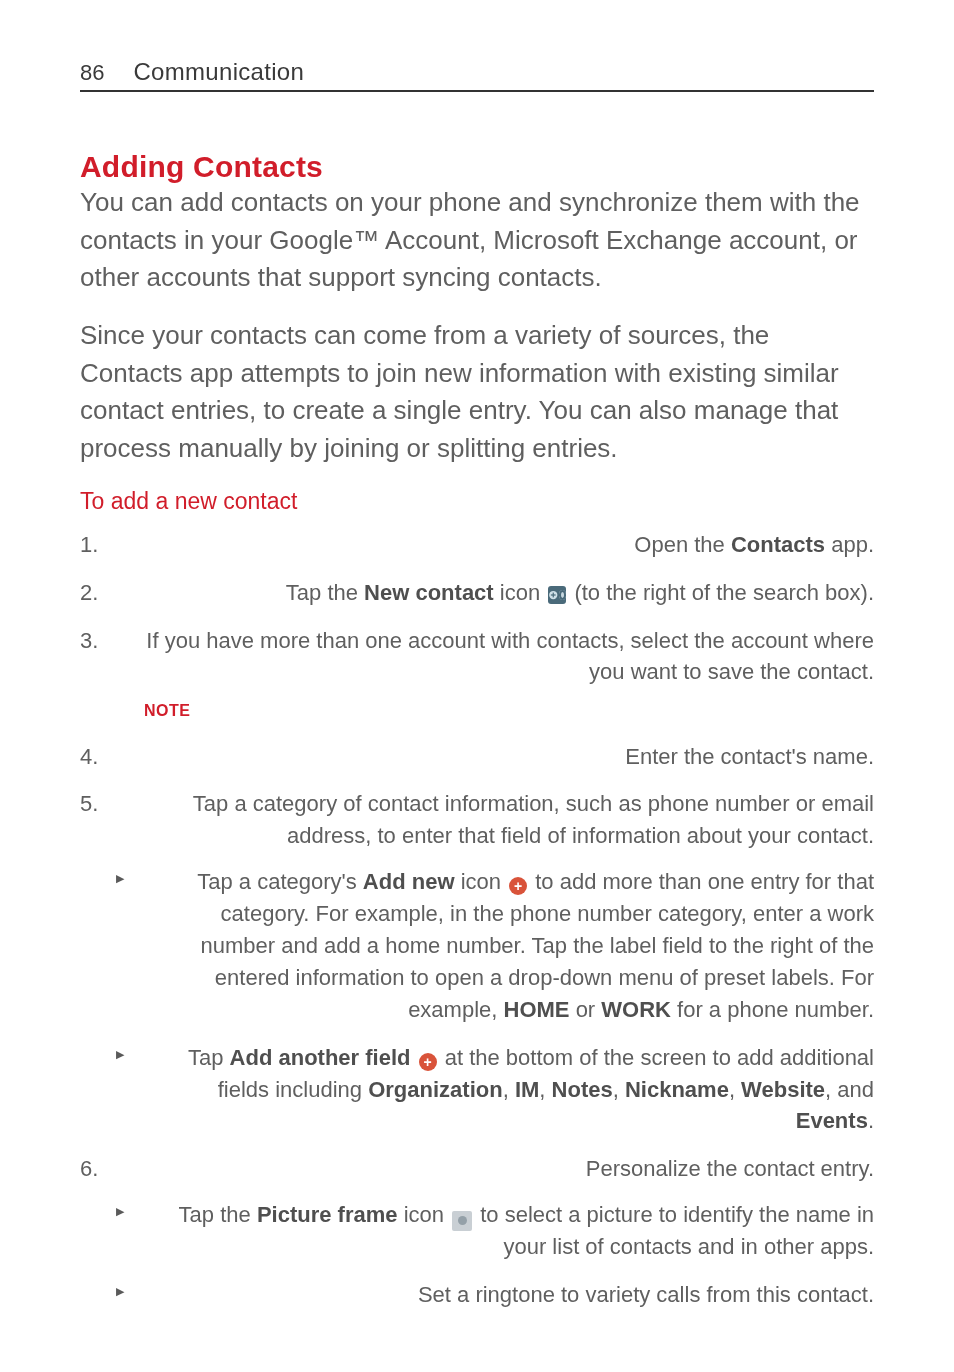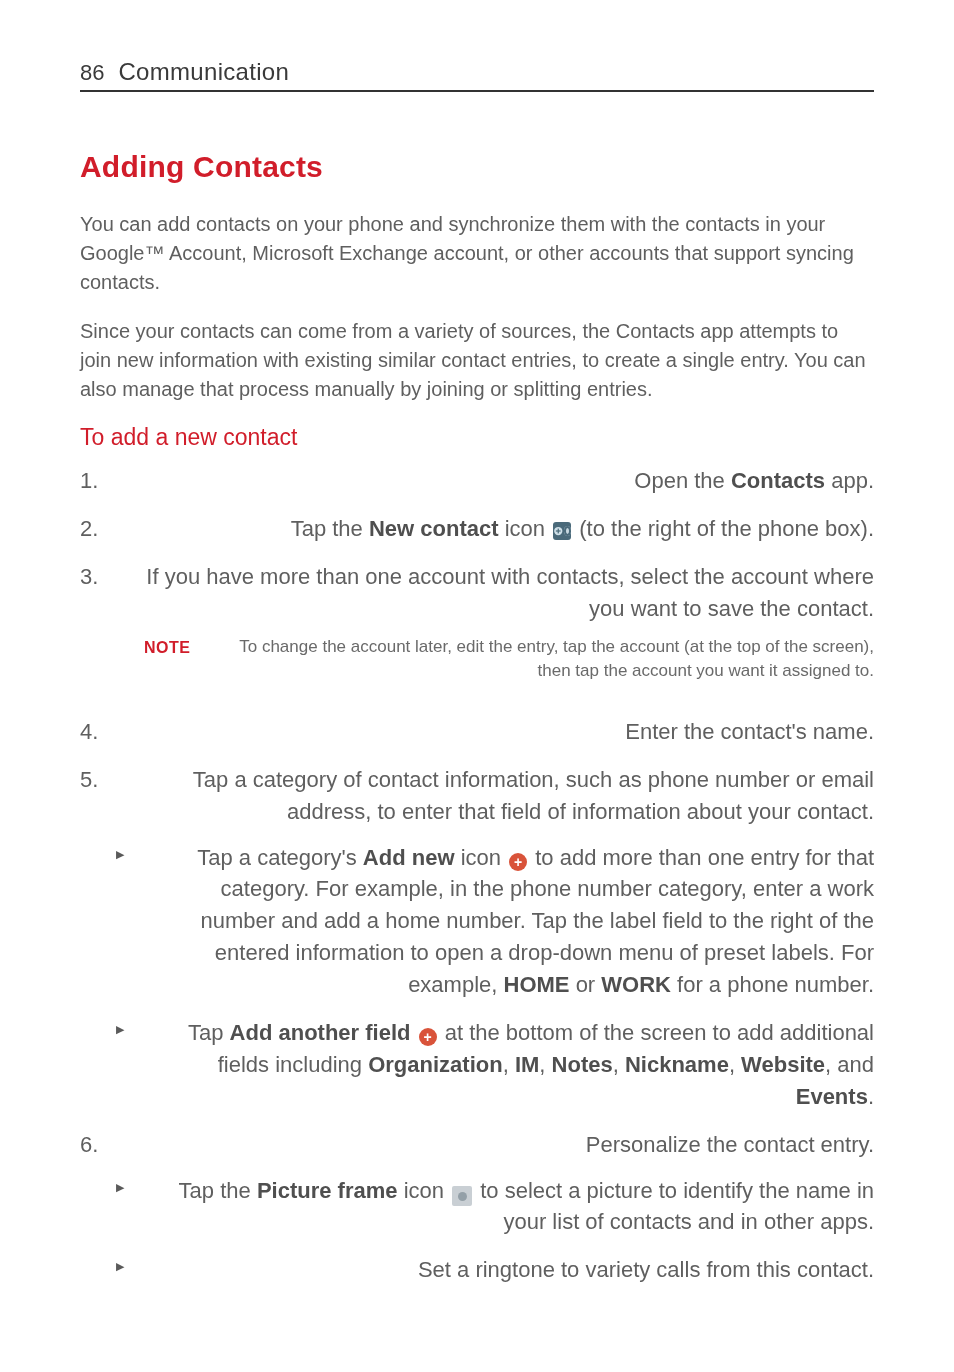--- a/index.html
+++ b/index.html
@@ -8,45 +8,44 @@
       height: 1372px;
       font-family: "Helvetica Neue", Helvetica, Arial, sans-serif;
       color: #4a4a4a;
       padding: 58px 80px 50px 80px;
       position: relative;
       background: #fff;
     }
     .header {
       display: flex;
       align-items: baseline;
-      gap: 14px;
+      gap: 29px;
       border-bottom: 2px solid #333;
       padding-bottom: 4px;
       margin-bottom: 58px;
     }
     .page-number {
       font-size: 22px;
       color: #3a3a3a;
       font-weight: 400;
     }
     .section-name {
       font-size: 24px;
       color: #3a3a3a;
       font-weight: 400;
       letter-spacing: 0.3px;
     }
     h1.main-heading {
       font-size: 30px;
       font-weight: 600;
       color: #d11d2a;
-      margin-bottom: 26px;
       letter-spacing: 0.2px;
     }
     .para {
-      font-size: 20px;
+      font-size: 26px;
       line-height: 1.45;
       color: #5f5f5f;
       margin-bottom: 20px;
       font-weight: 400;
     }
     h2.sub-heading {
       font-size: 23px;
       font-weight: 500;
       color: #d11d2a;
       margin-top: 20px;
@@ -71,21 +70,21 @@
       position: absolute;
       left: 0;
       top: 0;
       color: #5f5f5f;
     }
     .bold { font-weight: 600; color: #4f4f4f; }
     .note-row {
       display: flex;
       gap: 18px;
       padding-left: 32px;
-      margin: 10px 0 32px 0;
+      margin: 10px 0 18px 0;
       align-items: flex-start;
     }
     .note-label {
       color: #d11d2a;
       font-weight: 700;
       font-size: 16px;
       letter-spacing: 0.5px;
       flex-shrink: 0;
       padding-top: 1px;
     }
@@ -189,28 +188,27 @@
     <span>Open the </span><span class="bold">Contacts</span><span> app.</span>
   </li>
 
   <li>
     <span>Tap the </span><span class="bold">New contact</span><span> icon </span><span class="icon-plus-box">
         <svg width="14" height="14" viewBox="0 0 14 14">
           <circle cx="7" cy="7" r="5.5" fill="#cfe0e8"></circle>
           <rect x="6.2" y="3.8" width="1.6" height="6.4" fill="#4a6a7a"></rect>
           <rect x="3.8" y="6.2" width="6.4" height="1.6" fill="#4a6a7a"></rect>
         </svg>
-      </span><span> (to the right of the phone box).</span>
+      </span><span> (to the right of the search box).</span>
   </li>
 
   <li>
     <span>If you have more than one account with contacts, select the account where you want to save the contact.</span>
     <div class="note-row">
       <span class="note-label">NOTE</span>
-      <span class="note-text">To change the account later, edit the entry, tap the account (at the top of the screen), then tap the account you want it assigned to.</span>
     </div>
   </li>
 
   <li>
     <span>Enter the contact's name.</span>
   </li>
 
   <li>
     <span>Tap a category of contact information, such as phone number or email address, to enter that field of information about your contact.</span>
     <ul class="sub-bullets">

